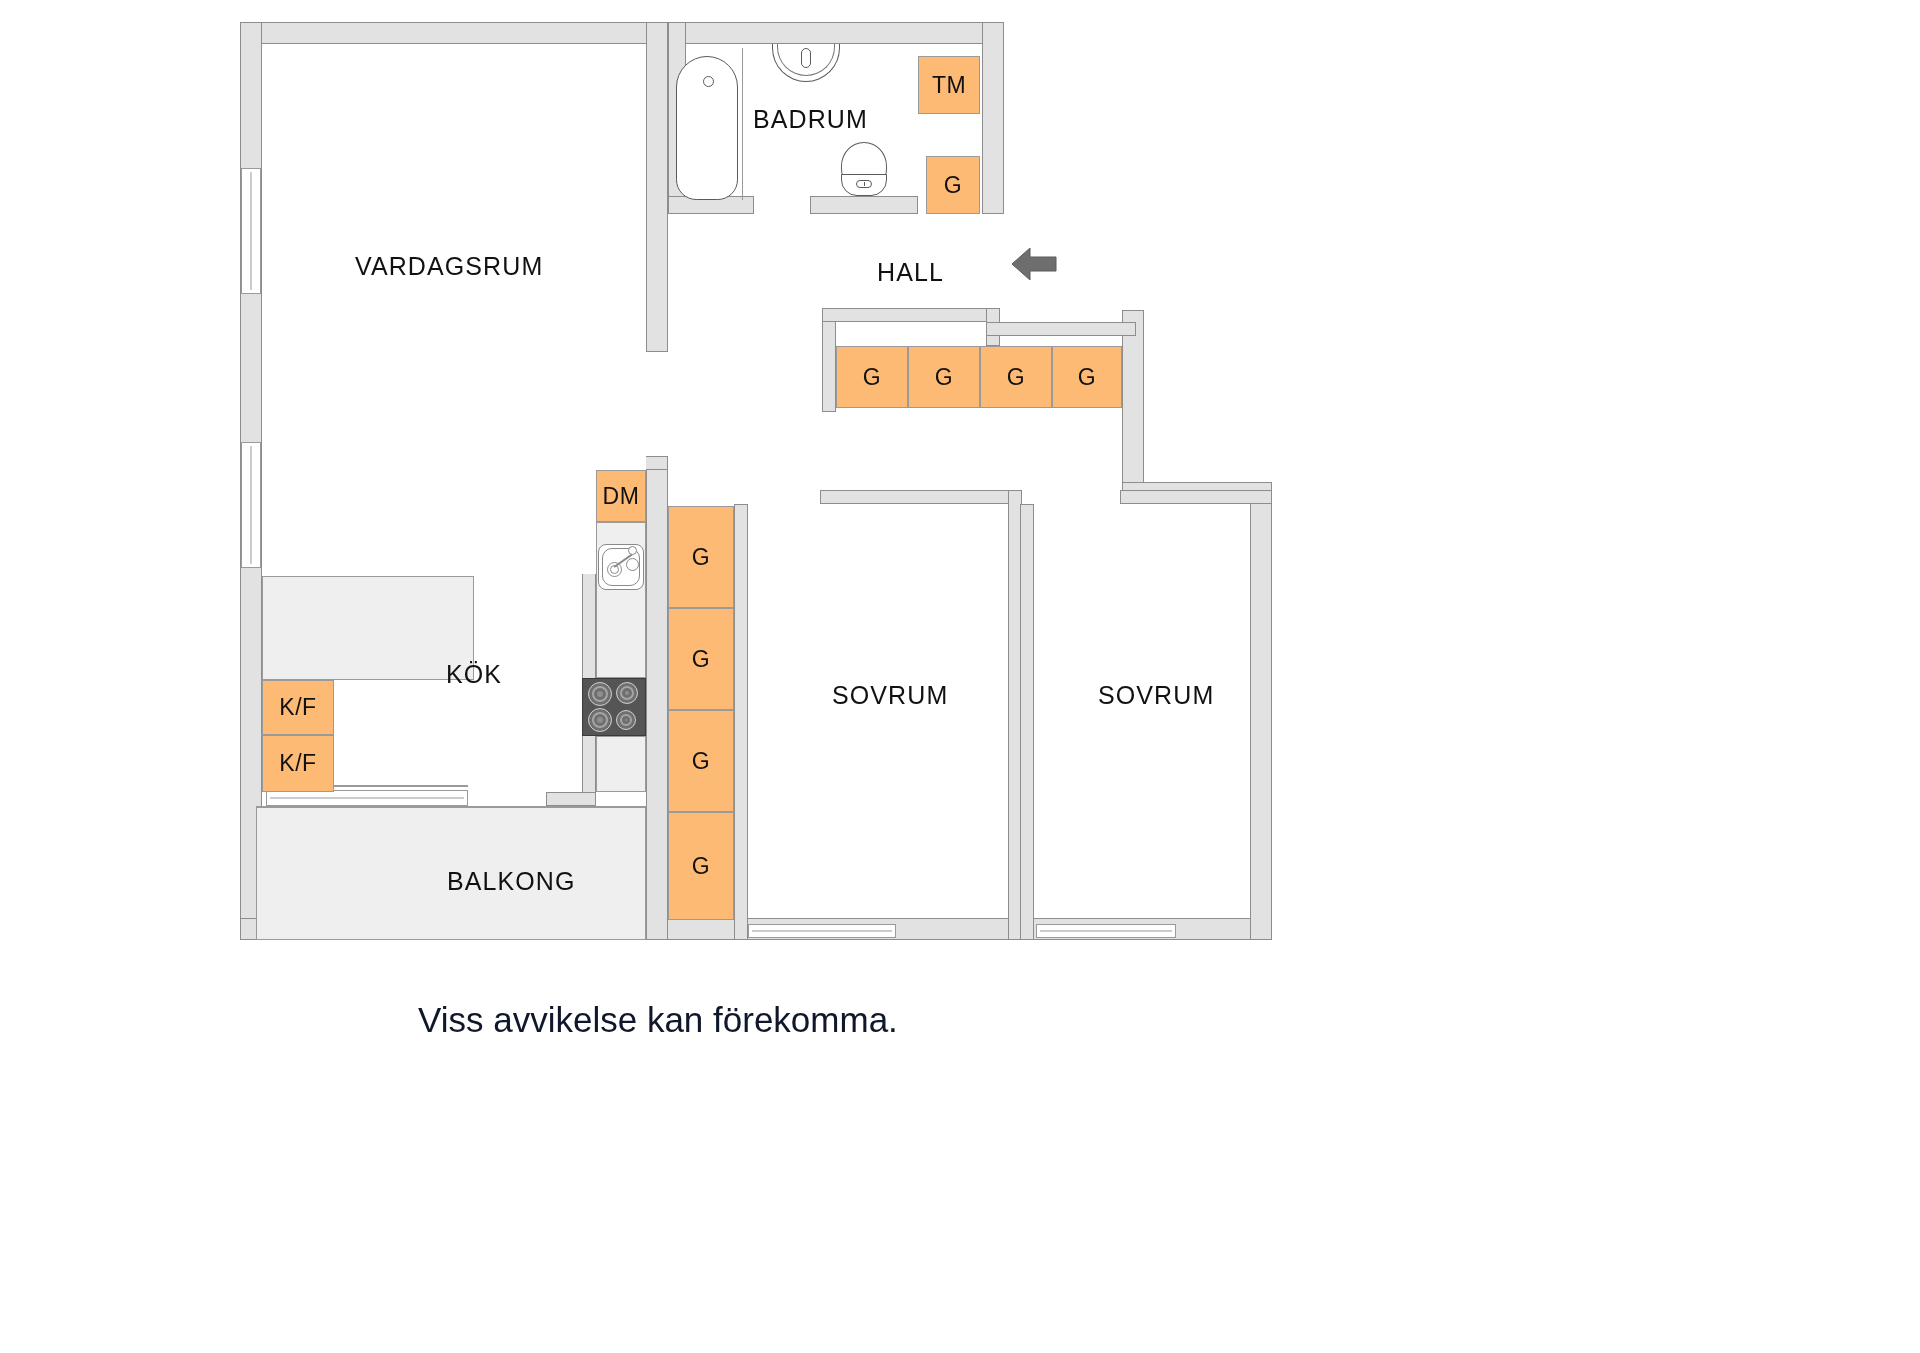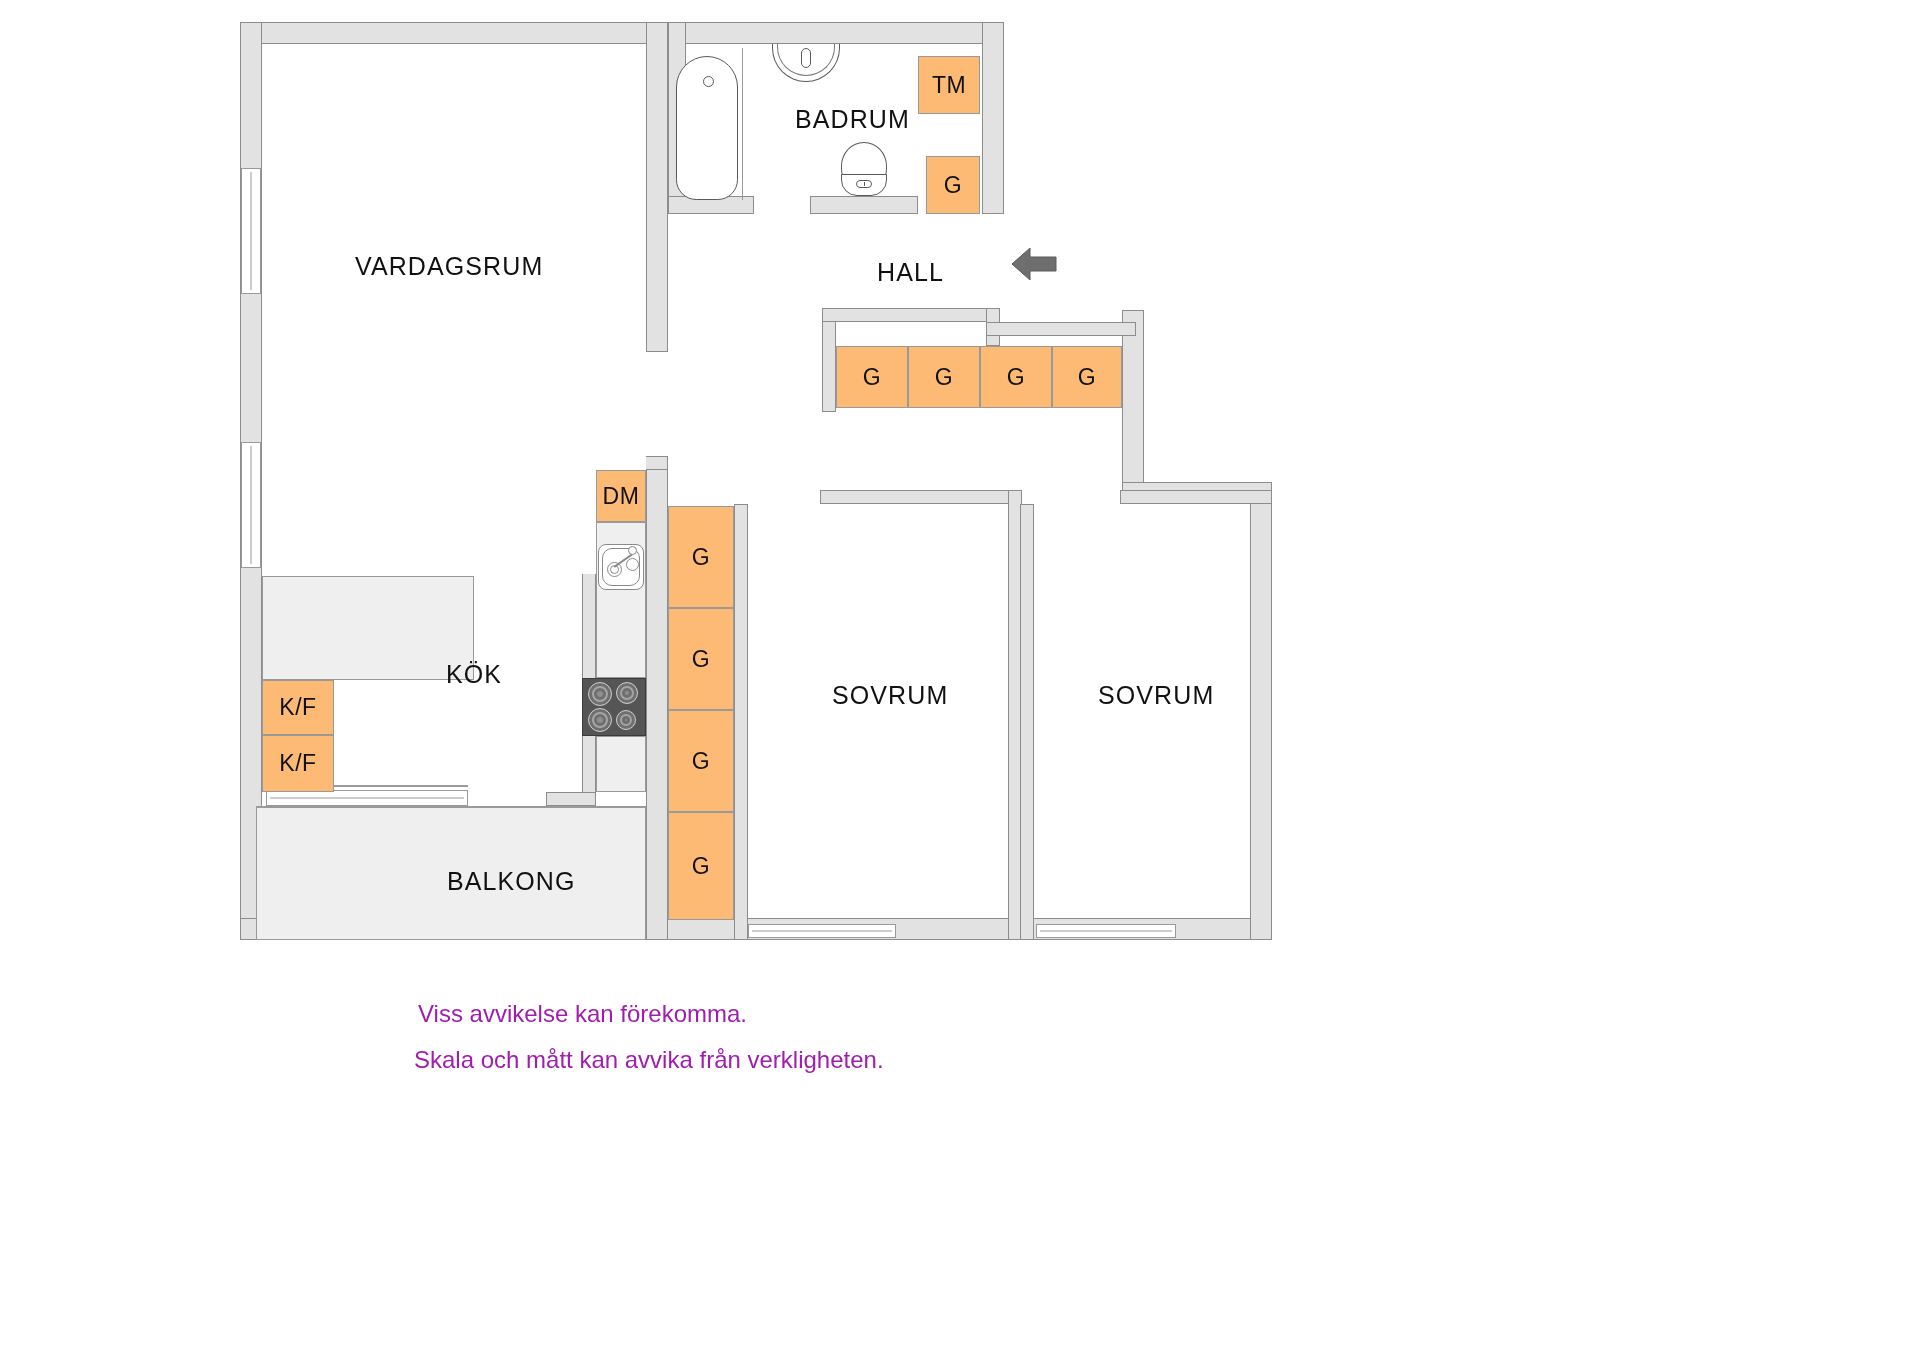--- a/index.html
+++ b/index.html
@@ -47,21 +47,21 @@
   .ksink-in{position:absolute;border:1px solid #8a8a8a;background:#fff;border-radius:10px;box-sizing:border-box;}
   .kring{position:absolute;border:1px solid #8a8a8a;border-radius:50%;background:#fff;}
   .kbar{position:absolute;background:#8a8a8a;transform-origin:left center;}
 
   .stove{position:absolute;background:#555555;border:1px solid #3a3a3a;box-sizing:border-box;}
   .burner{position:absolute;border-radius:50%;background:#8f8f8f;
           border:1px solid #c9c9c9;box-shadow:inset 0 0 0 3px #6f6f6f, inset 0 0 0 5px #a5a5a5,
           inset 0 0 0 8px #6f6f6f;box-sizing:border-box;}
 
   .arrow{position:absolute;}
-  .caption{position:absolute;color:#a21caf;font-size:24px;white-space:nowrap;}
+  .caption{position:absolute;color:#0f172a;font-size:35px;white-space:nowrap;}
 </style>
 </head>
 <body>
 
 <div id="stage">
 
   <div class="wall" style="left:240px;top:22px;width:764px;height:22px;"></div>
 
   <div class="wall" style="left:240px;top:22px;width:22px;height:918px;"></div>
 
@@ -190,23 +190,22 @@
   </div>
 
   <div class="fill" style="left:256px;top:806px;width:390px;height:134px;"></div>
   <div class="thinline" style="left:256px;top:806px;width:390px;height:2px;"></div>
 
   <svg class="arrow" style="left:1010px;top:238px;" width="52" height="52" viewBox="0 0 52 52">
     <polygon points="2,26 20,10 20,19 46,19 46,33 20,33 20,42" fill="#6e6e6e" stroke="#5a5a5a" stroke-width="1"></polygon>
   </svg>
 
   <div class="label rlabel" style="left:355px;top:210px;margin-top:42px;">VARDAGSRUM</div>
-  <div class="label rlabel" style="left:753px;top:105px;margin-left:42px;">BADRUM</div>
+  <div class="label rlabel" style="left:753px;top:105px;">BADRUM</div>
   <div class="label rlabel" style="left:877px;top:258px;">HALL</div>
   <div class="label rlabel" style="left:446px;top:660px;">KÖK</div>
   <div class="label rlabel" style="left:401px;top:867px;margin-left:46px;">BALKONG</div>
   <div class="label rlabel" style="left:832px;top:681px;">SOVRUM</div>
   <div class="label rlabel" style="left:1098px;top:681px;">SOVRUM</div>
 
   <div class="caption" style="left:418px;top:1000px;">Viss avvikelse kan förekomma.</div>
-  <div class="caption" style="left:414px;top:1046px;">Skala och mått kan avvika från verkligheten.</div>
 
 </div>
 
 </body></html>

